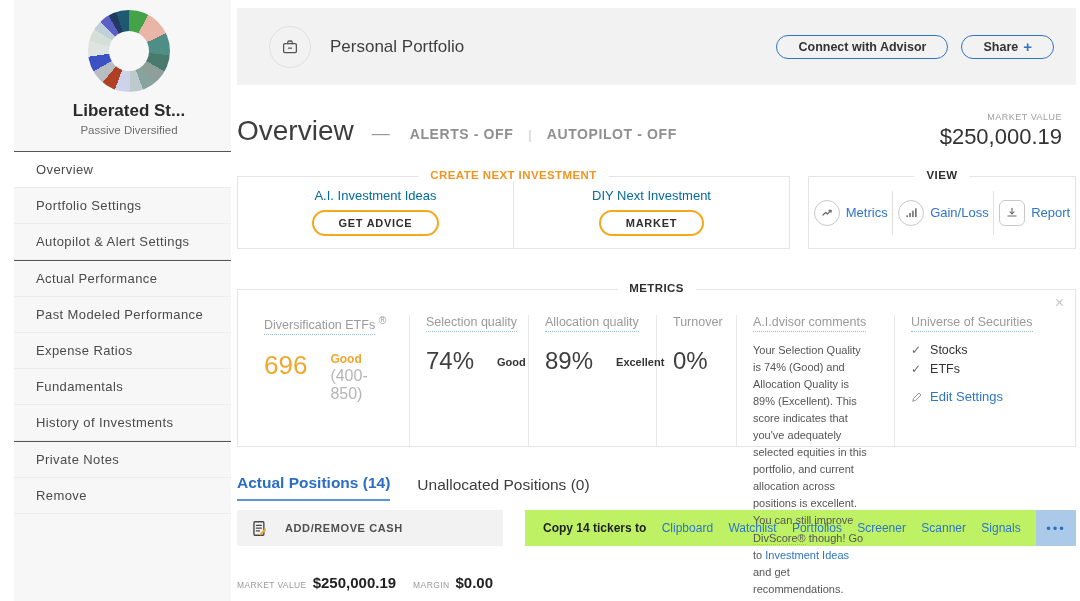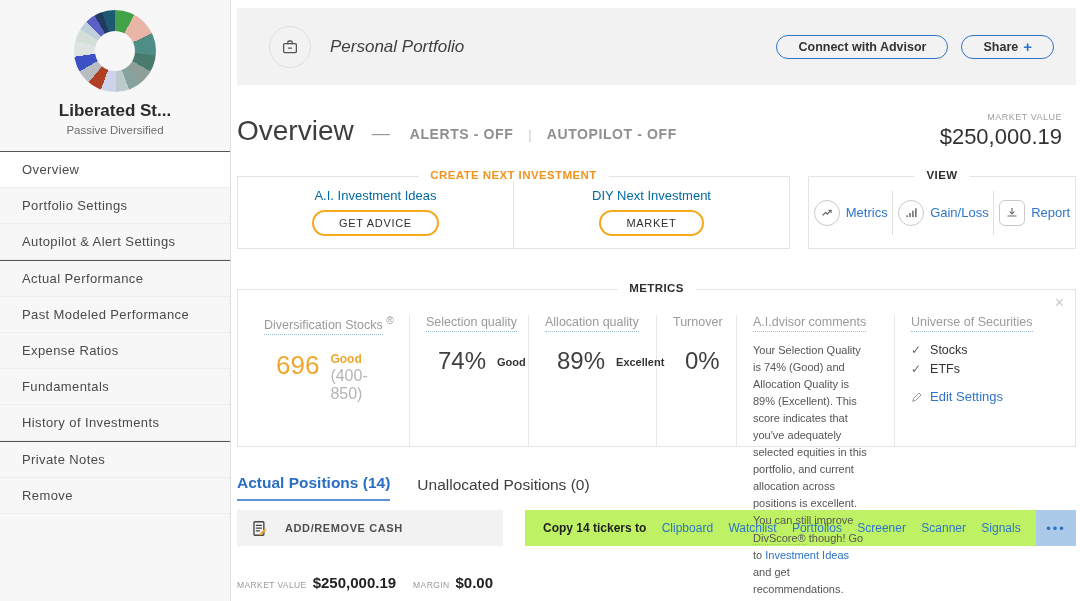--- a/index.html
+++ b/index.html
@@ -1,20 +1,20 @@
 <!DOCTYPE html>
 <html><head>
 <meta charset="utf-8">
 <style>
   * { margin:0; padding:0; box-sizing:border-box; }
   html,body { width:1080px; height:601px; overflow:hidden; background:#fff;
     font-family:"Liberation Sans","DejaVu Sans",sans-serif; }
 
   
-  .sidebar { position:absolute; left:0; top:0; width:231px; height:601px;
+  .sidebar { position:absolute; left:14px; top:0; width:231px; height:601px;
     background:#f7f7f7; border-right:1px solid #e0e0e0; }
   .logo-wrap { padding-top:10px; display:flex; justify-content:center; }
   .logo { width:82px; height:82px; border-radius:50%; position:relative;
     background:conic-gradient(
       #44a248 0deg 28deg, #e8b5a6 28deg 64deg, #4f8e87 64deg 96deg,
       #497a6e 96deg 120deg, #8e9e99 120deg 142deg, #86a49d 142deg 160deg,
       #bcc9cd 160deg 178deg, #ced3ec 178deg 200deg, #b04024 200deg 220deg,
       #b8bdc1 220deg 240deg, #3b51c4 240deg 262deg, #dfe3e2 262deg 284deg,
       #d4dfd8 284deg 302deg, #bfd0da 302deg 316deg, #5a60c6 316deg 330deg,
       #223a60 330deg 342deg, #1d5a72 342deg 360deg); }
@@ -31,21 +31,21 @@
   .menu li.disabled { color:#c3c3c3; cursor:default; }
 
   
   .main { position:absolute; left:231px; top:0; width:849px; height:601px;
     background:#fff; }
   .header-strip { margin:8px 4px 0 6px; height:77px; background:#f2f2f2;
     display:flex; align-items:center; }
   .icon-circle { width:42px; height:42px; border-radius:50%;
     border:1px solid #e0e0e0; display:flex; align-items:center;
     justify-content:center; margin-left:32px; flex:none; }
-  .hs-title { font-size:17px; color:#3f3f3f; margin-left:19px;font-style:italic; }
+  .hs-title { font-size:17px; color:#3f3f3f; margin-left:19px; }
   .hs-buttons { margin-left:auto; margin-right:22px; display:flex; gap:13px; }
   .pill-blue { border:1px solid #2e74c9; border-radius:17px; height:24px;
     padding:0 21px; font-size:12.5px; font-weight:600; color:#333;
     background:transparent; display:flex; align-items:center; gap:5px;
     cursor:pointer; font-family:inherit; }
   .plus { color:#2e74c9; font-size:15px; font-weight:600; }
 
   .content { padding:0 4px 0 6px; }
   .overview-row { display:flex; align-items:center; margin-top:27px; }
   .ov-title { font-size:28px; color:#3d3d3d; }
@@ -62,42 +62,42 @@
   .panel-title { position:absolute; top:-8px; left:50%;
     transform:translateX(-50%); background:#fff; padding:0 12px;
     font-size:11.5px; font-weight:700; letter-spacing:0.4px;
     white-space:nowrap; color:#2f2f2f; }
   .panel-title.orange { color:#f09522; }
   .create-panel { flex:1; height:73px; display:flex; }
   .cp-half { flex:1; display:flex; flex-direction:column; align-items:center; }
   .cp-half.left { border-right:1px solid #e4e4e4; }
   .cp-label { font-size:13px; color:#0369a1; margin-top:11px; }
   .pill-gold { border:2px solid #f5a81c; border-radius:16px; margin-top:7px;
-    padding:5px 25px; font-size:11px; font-weight:400; color:#2f2f2f;
+    padding:5px 25px; font-size:11px; font-weight:700; color:#2f2f2f;
     letter-spacing:0.7px; background:#fff; cursor:pointer; font-family:inherit; }
   .view-panel { width:268px; height:73px; display:flex; align-items:center;
     justify-content:space-evenly; }
   .view-item { display:flex; align-items:center; gap:6px; color:#2e74c9;
     font-size:13px; cursor:pointer; }
   .view-icon { width:26px; height:26px; border-radius:50%;
     border:1px solid #c9c9c9; display:flex; align-items:center;
     justify-content:center; }
   .view-icon.square { border-radius:6px; }
   .v-div { width:1px; height:44px; background:#e0e0e0; }
 
   .metrics-panel { margin-top:40px; height:158px; }
   .m-close { position:absolute; top:5px; right:11px; font-size:16px;
     color:#c9c9c9; cursor:pointer; line-height:1; }
   .m-cols { display:flex; padding:25px 14px 0 26px; height:100%; }
   .m-col { border-right:1px solid #e8e8e8; padding-right:14px;
     margin-right:16px; }
   .m-col.last { border-right:none; margin-right:0; padding-right:0; }
   .m-head { font-size:12.5px; color:#9a9a9a; white-space:nowrap; }
   .dotted { border-bottom:1px dotted #9bbdd6; padding-bottom:2px; }
-  .m-val-row { display:flex; gap:11px; margin-top:20px; align-items:flex-start;margin-left:12px; }
+  .m-val-row { display:flex; gap:23px; margin-top:20px; align-items:flex-start; }
   .score-num { font-size:26px; color:#efa72e; line-height:1; }
   .score-rating { font-size:12px; font-weight:700; color:#efa72e; }
   .score-range { font-size:16px; color:#b5b5b5; margin-top:1px; }
   .big-val { font-size:24px; color:#3f3f3f; line-height:1; }
   .val-rating { font-size:11px; font-weight:700; color:#333; margin-top:7px; }
   .m-col.c1 { width:146px; } .m-col.c2 { width:103px; }
   .m-col.c3 { width:112px; } .m-col.c4 { width:64px; }
   .m-col.c5 { flex:1; } .m-col.c6 { width:150px; }
   .comments-text { font-size:11px; color:#555; line-height:1.55;
     margin-top:13px; padding-right:10px; }
@@ -246,21 +246,21 @@
         </div>
       </div>
     </div>
 
     <div class="panel metrics-panel">
       <div class="panel-title">METRICS</div>
       <div class="m-close">×</div>
       <div class="m-cols">
 
         <div class="m-col c1">
-          <div class="m-head"><span class="dotted"><span>Diversification Stocks</span></span> <sup>®</sup></div>
+          <div class="m-head"><span class="dotted"><span>Diversification ETFs</span></span> <sup>®</sup></div>
           <div class="m-val-row">
             <div class="score-num">696</div>
             <div>
               <div class="score-rating">Good</div>
               <div class="score-range">(400-850)</div>
             </div>
           </div>
         </div>
 
         <div class="m-col c2">

